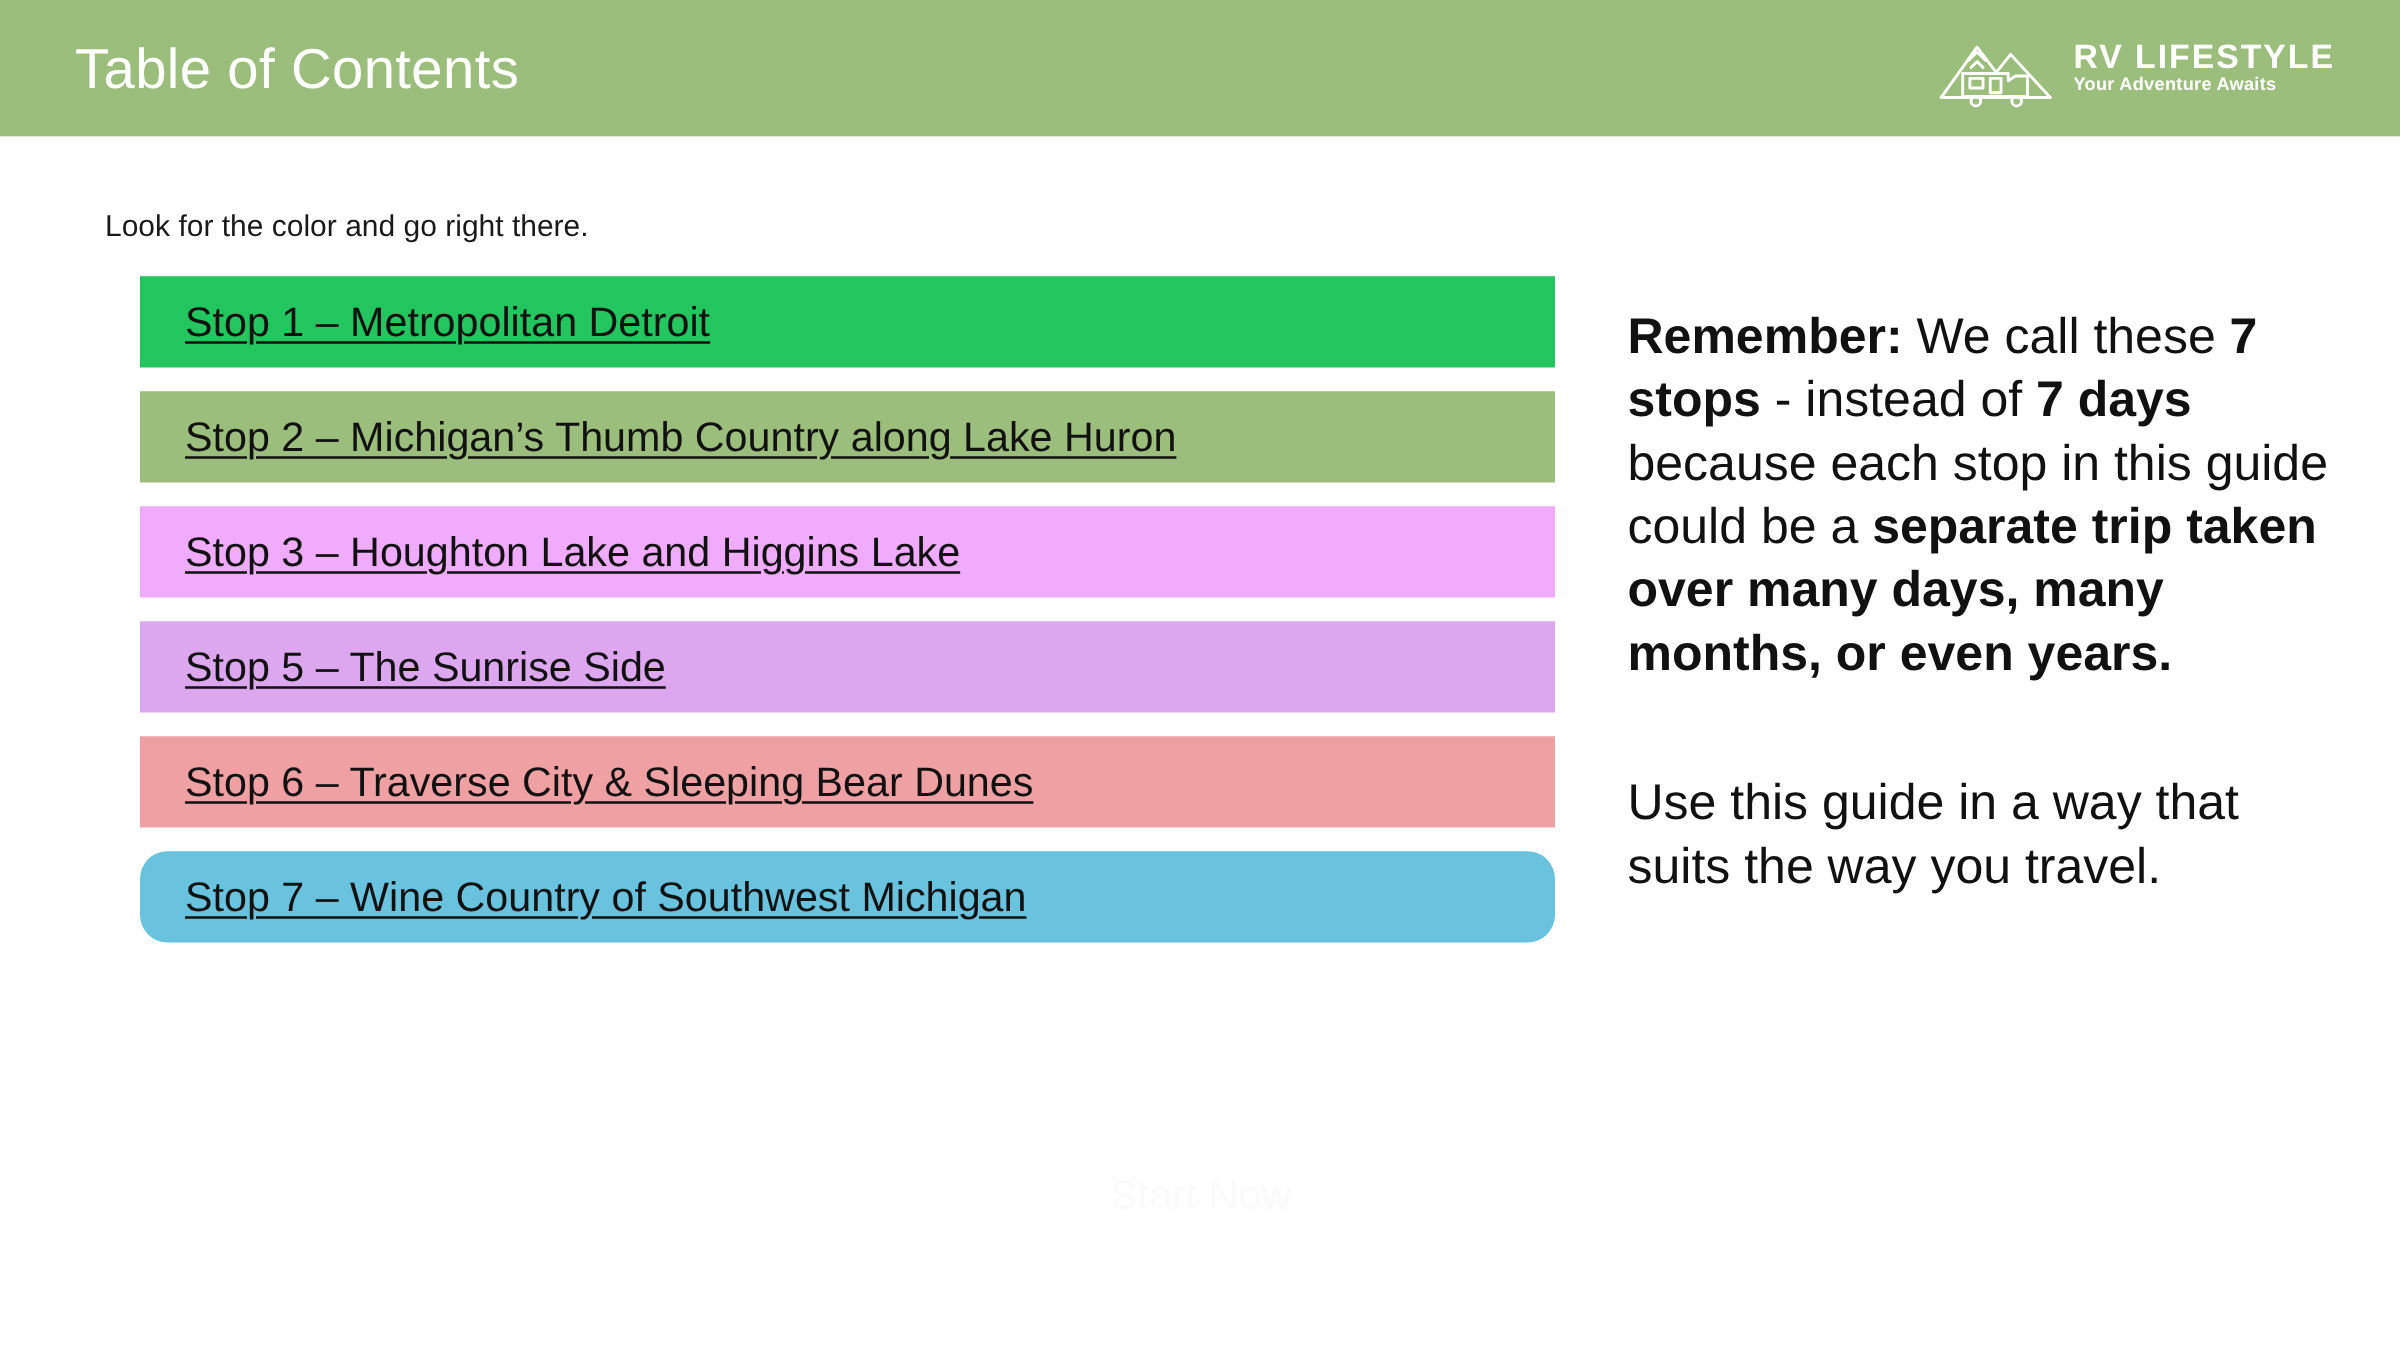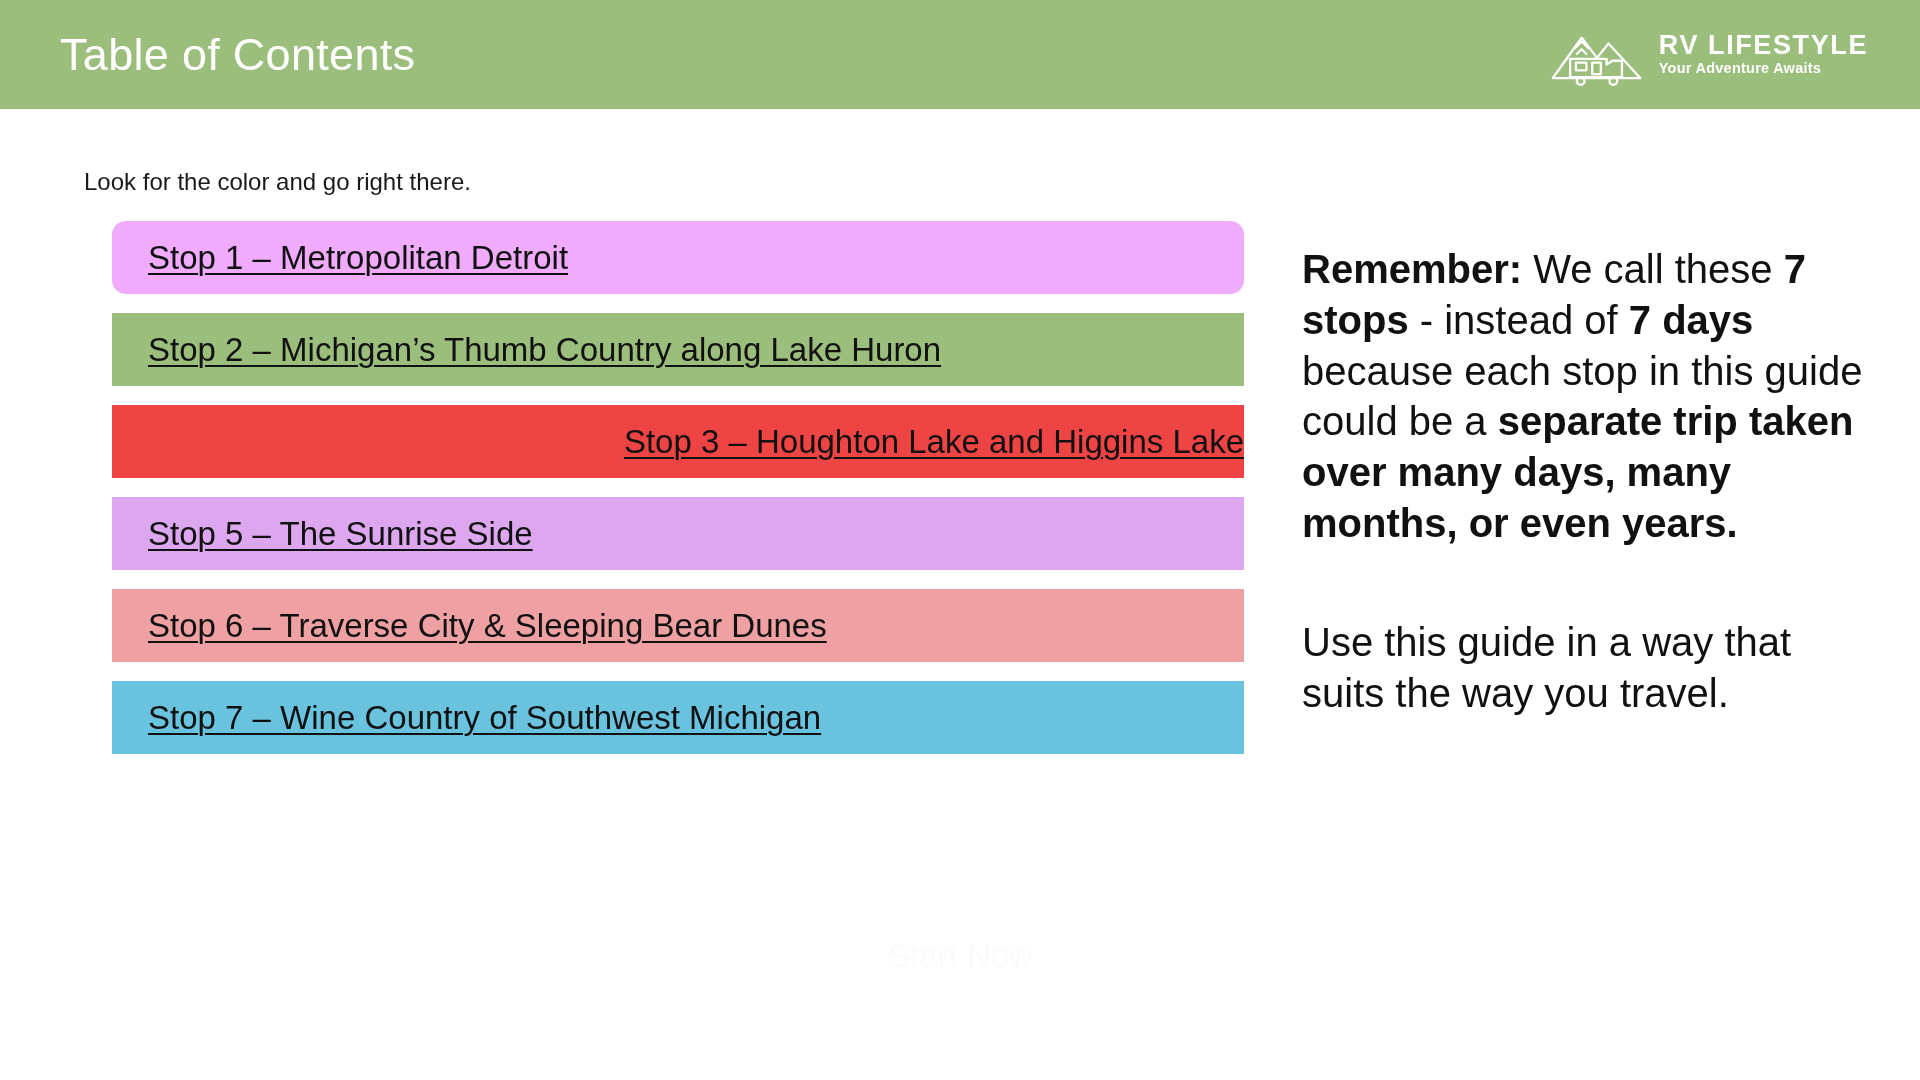--- a/index.html
+++ b/index.html
@@ -179,36 +179,36 @@
       <div class="logo-words">
         <div class="logo-name">RV LIFESTYLE</div>
         <div class="logo-tagline">Your Adventure Awaits</div>
       </div>
     </div>
   </div>
 
   <div class="left-col">
     <div class="lead-line">Look for the color and go right there.</div>
     <ul class="stop-list" id="stop-list">
-        <li class="stop-bar" style="background: #f0abfc; border-radius: 14px;">
+        <li class="stop-bar" style="background: #22c55e;">
           <span class="stop-link">Stop 1 – Metropolitan Detroit</span>
         </li>
         <li class="stop-bar" style="background: rgb(156, 190, 124);">
           <span class="stop-link">Stop 2 – Michigan’s Thumb Country along Lake Huron</span>
         </li>
-        <li class="stop-bar" style="background: #ef4444; justify-content: flex-end;">
+        <li class="stop-bar" style="background: #f0abfc;">
           <span class="stop-link">Stop 3 – Houghton Lake and Higgins Lake</span>
         </li>
         <li class="stop-bar" style="background: rgb(221, 167, 240);">
           <span class="stop-link">Stop 5 – The Sunrise Side</span>
         </li>
         <li class="stop-bar" style="background: rgb(239, 160, 162);">
           <span class="stop-link">Stop 6 – Traverse City &amp; Sleeping Bear Dunes</span>
         </li>
-        <li class="stop-bar" style="background: rgb(105, 195, 222);">
+        <li class="stop-bar" style="background: rgb(105, 195, 222); border-radius: 22px;">
           <span class="stop-link">Stop 7 – Wine Country of Southwest Michigan</span>
         </li>
       </ul>
   </div>
 
   <div class="start-now">Start Now</div>
 
   <div class="right-col">
     <p class="right-para">
       <b>Remember:</b><span> We call these </span><b>7 stops</b><span> - instead of </span><b>7 days</b><span> because each stop in this guide could be a </span><b>separate trip taken over many days, many months, or even years.</b>

